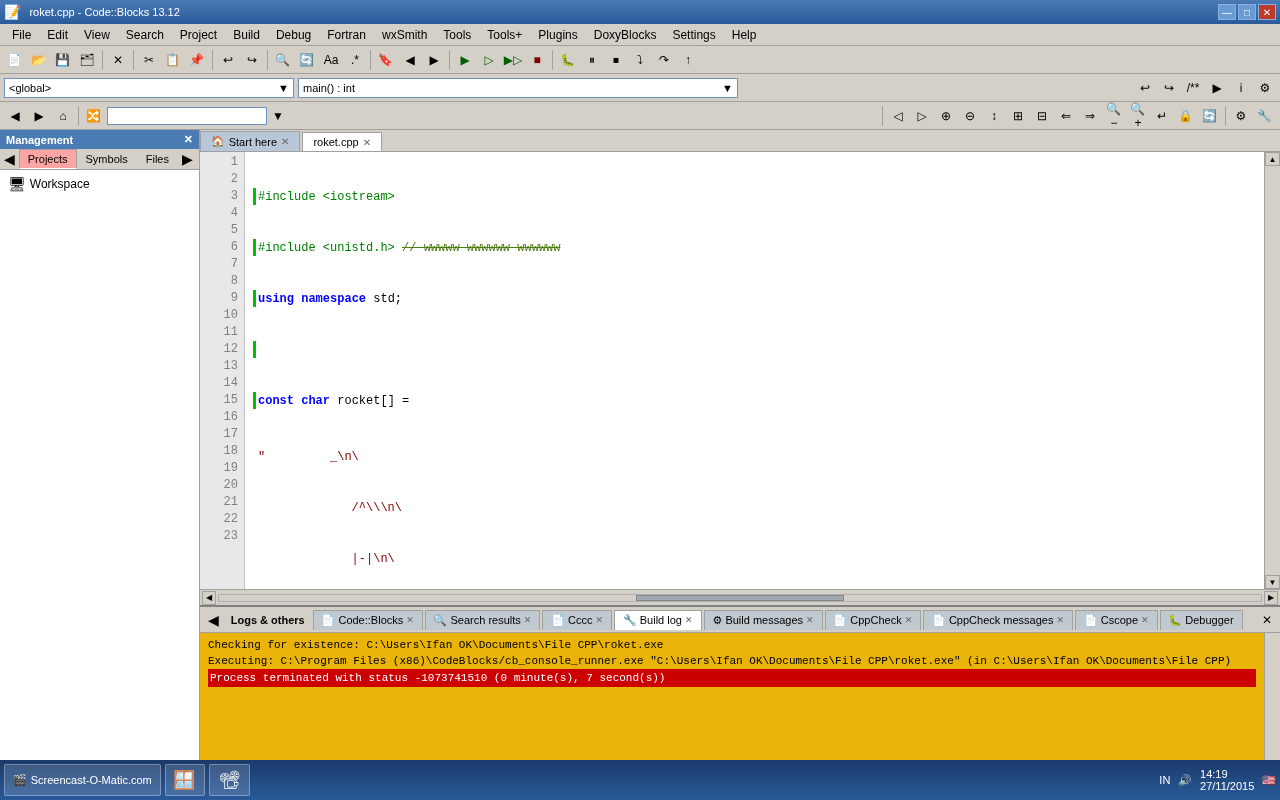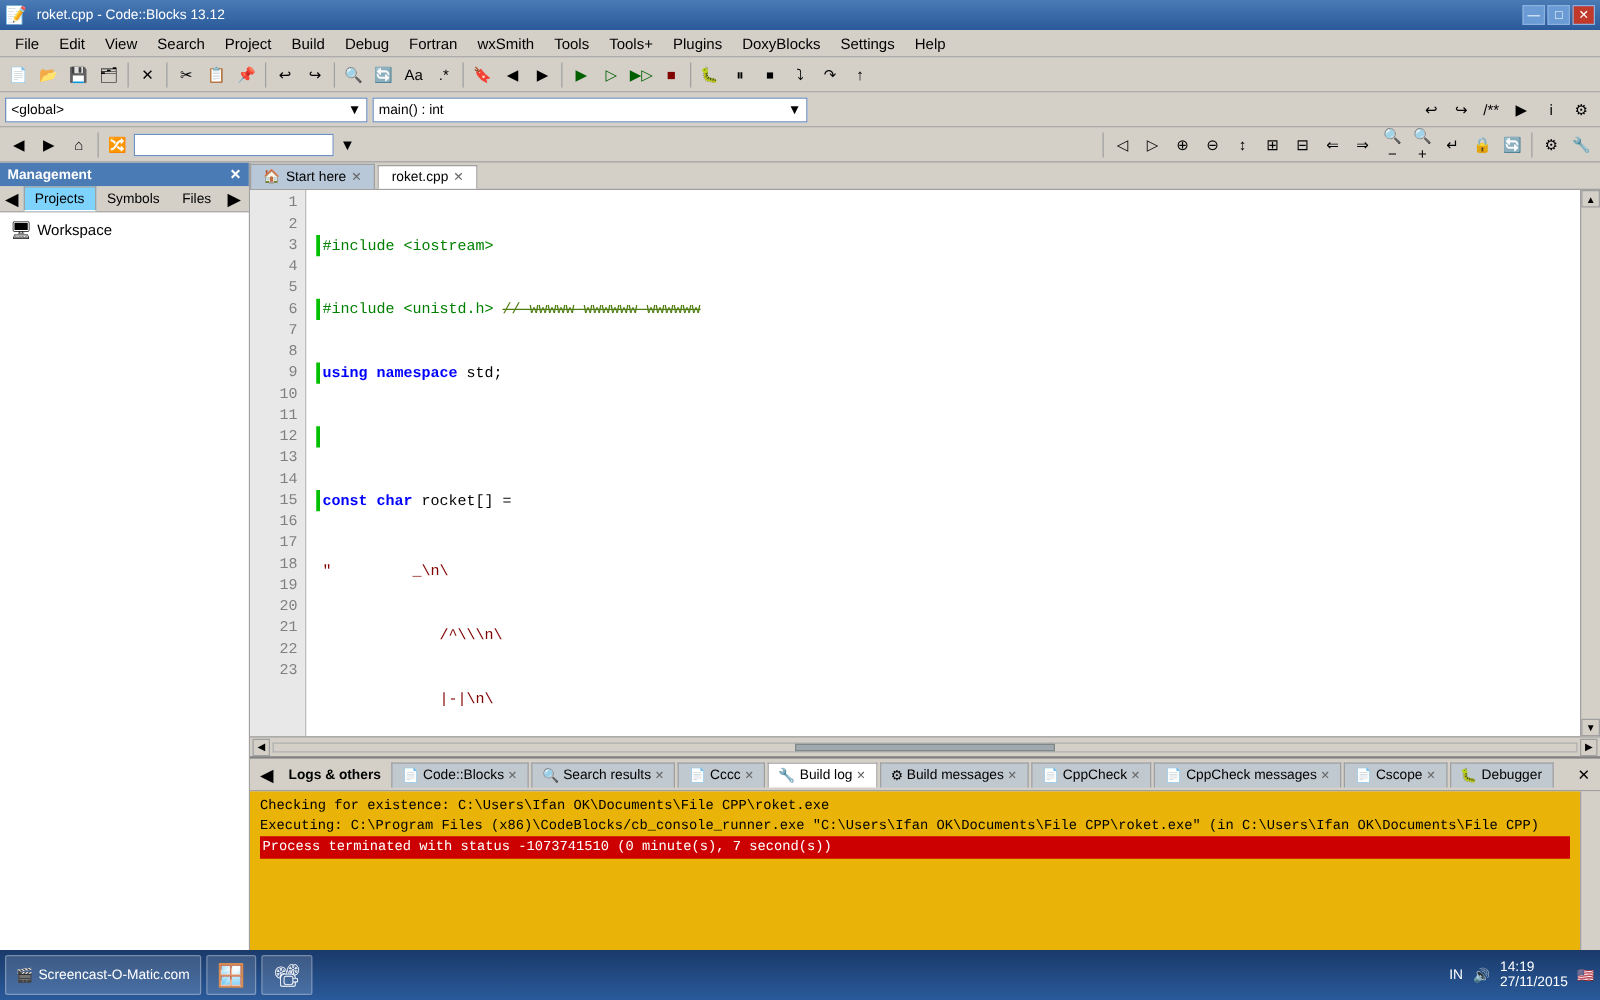--- a/index.html
+++ b/index.html
@@ -18,31 +18,31 @@
     
     
     .toolbar { background: #d4d0c8; height: 28px; display: flex; align-items: center; padding: 2px 4px; border-bottom: 1px solid #a0a0a0; gap: 2px; }
     .toolbar-btn { width: 22px; height: 22px; background: #d4d0c8; border: 1px solid transparent; cursor: pointer; display: flex; align-items: center; justify-content: center; font-size: 12px; }
     .toolbar-sep { width: 1px; height: 20px; background: #a0a0a0; margin: 0 2px; }
     
     
     .dropdown-toolbar { background: #d4d0c8; height: 28px; display: flex; align-items: center; padding: 2px 4px; border-bottom: 1px solid #a0a0a0; gap: 4px; }
     .dropdown-box { height: 20px; background: white; border: 1px solid #7090c0; display: flex; align-items: center; padding: 0 4px; font-size: 11px; cursor: pointer; }
     .dropdown-box.wide { width: 290px; }
-    .dropdown-box.func { width: 348px; }
+    .dropdown-box.func { width: 440px; }
     
     
     .nav-toolbar { background: #d4d0c8; height: 28px; display: flex; align-items: center; padding: 2px 4px; border-bottom: 1px solid #a0a0a0; gap: 2px; }
     
     
     #sidebar { width: 200px; background: #d4d0c8; border-right: 1px solid #a0a0a0; display: flex; flex-direction: column; }
     #sidebar-header { background: #4a7bb5; color: white; padding: 3px 6px; font-size: 11px; font-weight: bold; display: flex; justify-content: space-between; align-items: center; text-align: right; }
     #sidebar-tabs { display: flex; background: #d4d0c8; border-bottom: 1px solid #a0a0a0; }
     .sidebar-tab { padding: 3px 8px; font-size: 11px; cursor: pointer; border: 1px solid transparent; }
-    .sidebar-tab.active { background: #7dd3fc; border-color: #a0a0a0; border-bottom-color: white; }
+    .sidebar-tab.active { background: #fca5a5; border-color: #a0a0a0; border-bottom-color: white; }
     #sidebar-content { flex: 1; background: white; padding: 4px; }
     .sidebar-tree-item { display: flex; align-items: center; padding: 2px 4px; cursor: pointer; font-size: 12px; }
     .tree-icon { margin-right: 4px; font-size: 14px; }
     #tabs-bar { background: #d4d0c8; display: flex; align-items: flex-end; height: 22px; border-bottom: 1px solid #a0a0a0; }
     .editor-tab { padding: 3px 10px 3px 10px; font-size: 11px; cursor: pointer; background: #b8c8d8; border: 1px solid #a0a0a0; border-bottom: none; margin-right: 2px; display: flex; align-items: center; gap: 4px; }
     .editor-tab.active { background: white; border-bottom-color: white; }
     .tab-close { font-size: 10px; cursor: pointer; color: #666; }
     
     
     #code-wrapper { flex: 1; background: white; display: flex; overflow: hidden; }

